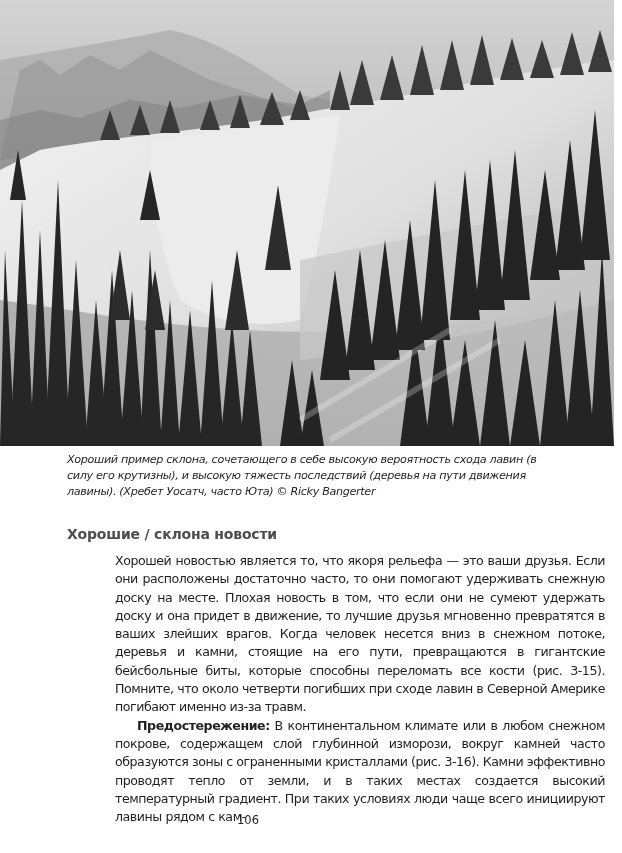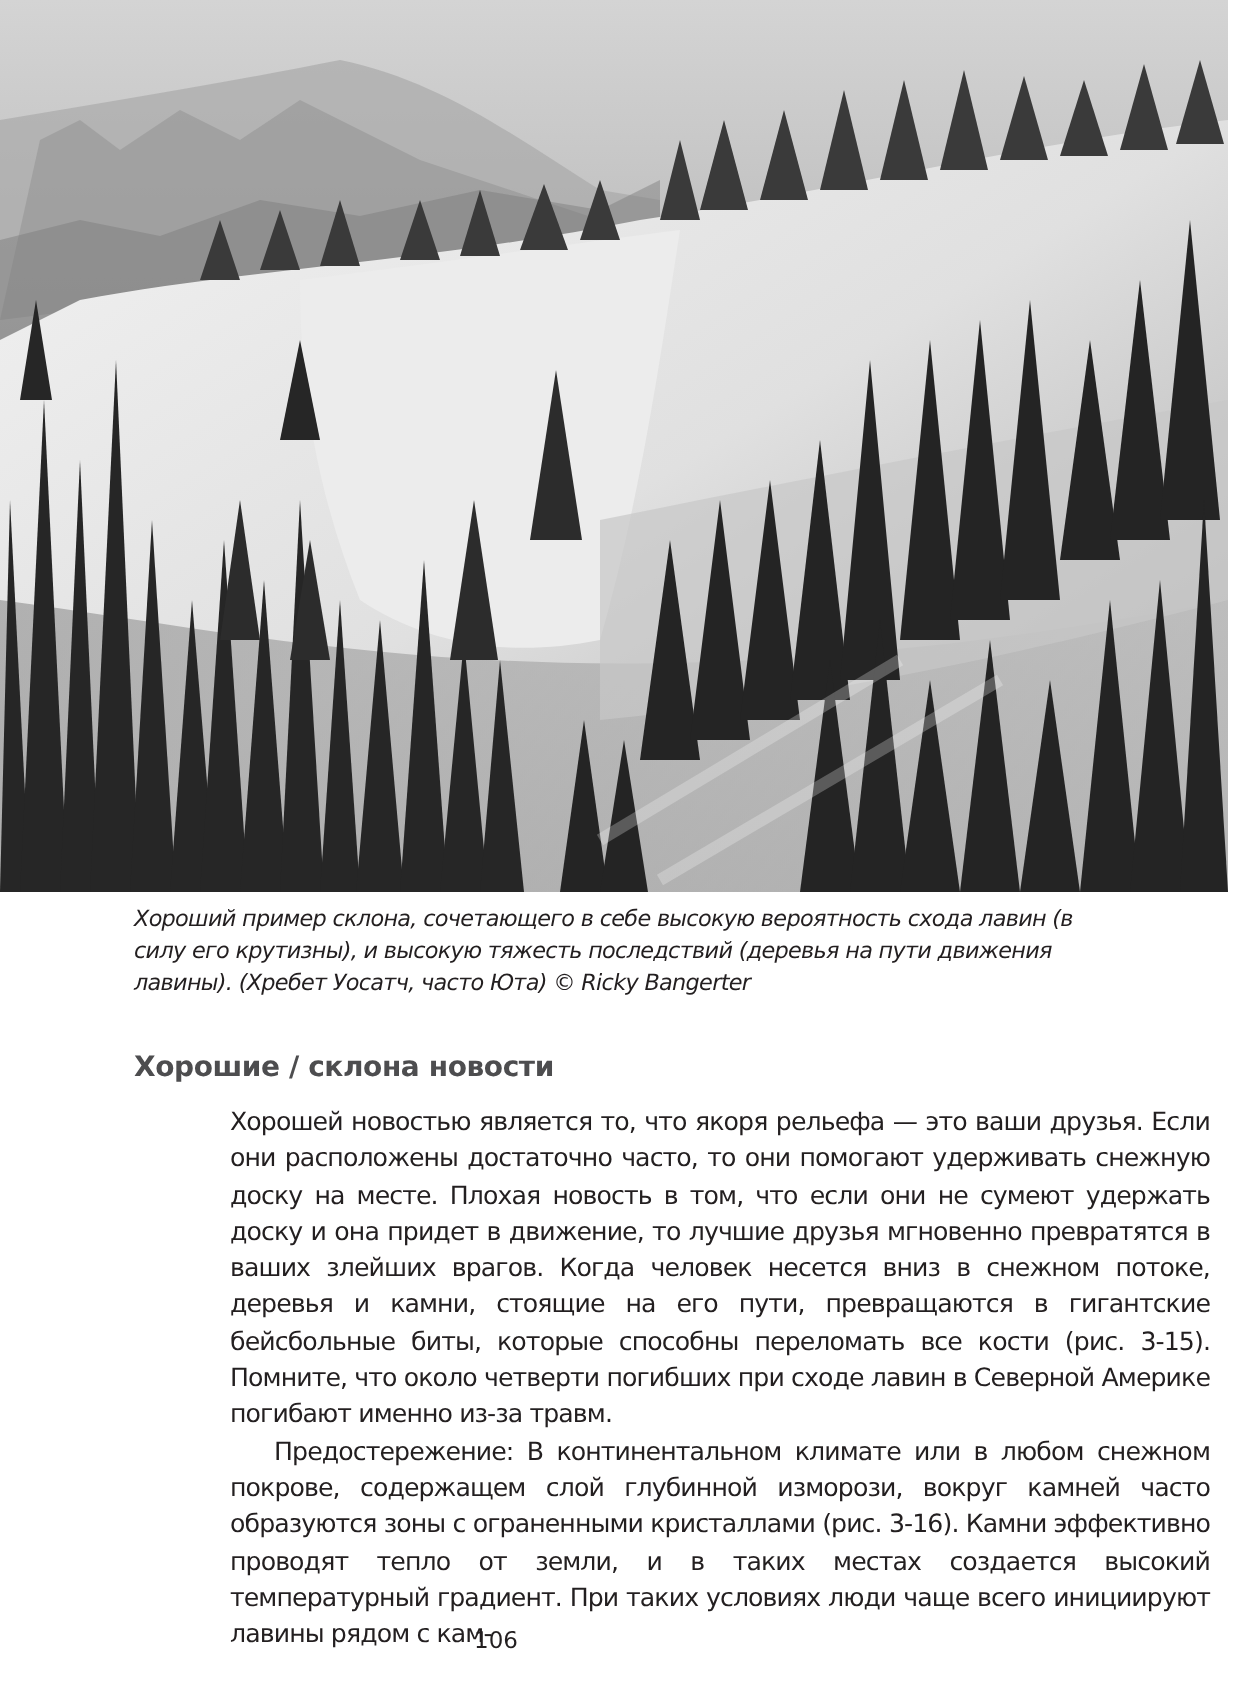--- a/index.html
+++ b/index.html
@@ -71,21 +71,21 @@
     margin-left: 48px;
   }
   .body-text p {
     margin: 0;
     hyphens: auto;
   }
   .body-text p.indent {
     text-indent: 22px;
   }
   .body-text .lead-bold {
-    font-weight: normal;
+    font-weight: bold;
   }
   .page-number {
     position: absolute;
     left: 0;
     width: 496px;
     top: 813px;
     text-align: center;
     font-family: "DejaVu Sans", sans-serif;
     font-size: 11.5px;
     color: #231f20;

